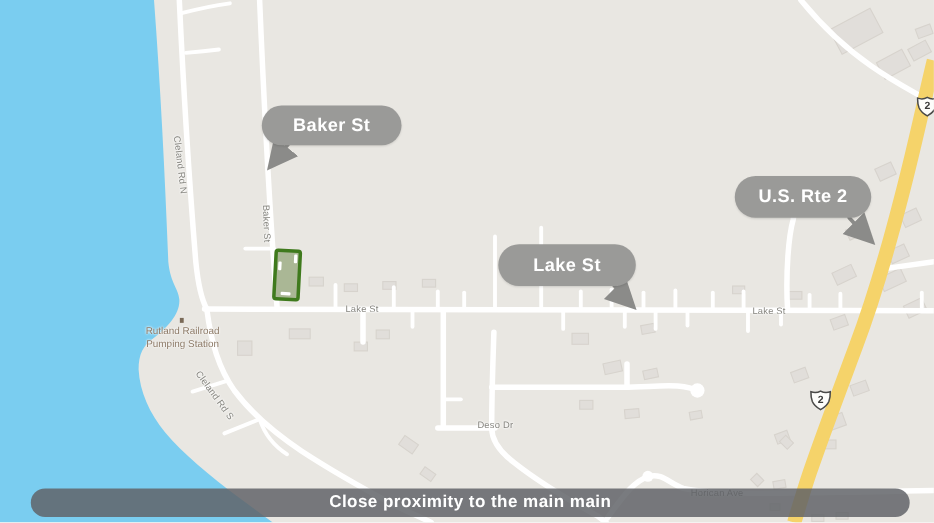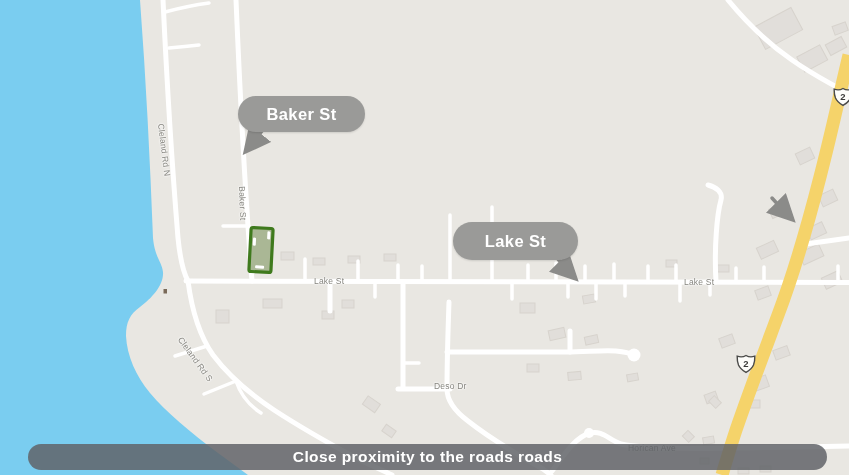--- a/index.html
+++ b/index.html
@@ -171,34 +171,41 @@
   </svg>
 
   <div class="street-label rot" style="left:166px;top:123px;transform:rotate(83deg);">Cleland Rd N</div>
   <div class="street-label rot" style="left:247px;top:186px;transform:rotate(88deg);">Baker St</div>
   <div class="street-label" style="left:314px;top:275.5px;">Lake St</div>
   <div class="street-label" style="left:684px;top:276.5px;">Lake St</div>
   <div class="street-label rot" style="left:184px;top:335px;transform:rotate(54deg);">Cleland Rd S</div>
   <div class="street-label" style="left:434px;top:381px;">Deso Dr</div>
   <div class="street-label" style="left:628px;top:443px;text-align:right;">Horican Ave</div>
 
+  <div class="poi-label">
+    <div>Rutland Railroad</div>
+    <div>Pumping Station</div>
+  </div>
 
   <svg class="shield" style="left:833px;top:87px;" width="20" height="20" viewBox="0 0 20 20">
     <path d="M10,1.5 C12.5,3 16,3.2 18.8,2.2 C18.9,5.5 18.5,8.5 17.5,11 C16,14.5 13.5,16.5 10,18.4 C6.5,16.5 4,14.5 2.5,11 C1.5,8.5 1.1,5.5 1.2,2.2 C4,3.2 7.5,3 10,1.5 Z" fill="#fdfdfa" stroke="#4a4a48" stroke-width="1.4"></path>
     <text x="10" y="12.5" text-anchor="middle">2</text>
   </svg>
   <svg class="shield" style="left:736px;top:354px;" width="20" height="20" viewBox="0 0 20 20">
     <path d="M10,1.5 C12.5,3 16,3.2 18.8,2.2 C18.9,5.5 18.5,8.5 17.5,11 C16,14.5 13.5,16.5 10,18.4 C6.5,16.5 4,14.5 2.5,11 C1.5,8.5 1.1,5.5 1.2,2.2 C4,3.2 7.5,3 10,1.5 Z" fill="#fdfdfa" stroke="#4a4a48" stroke-width="1.4"></path>
     <text x="10" y="12.5" text-anchor="middle">2</text>
   </svg>
 
   <div class="caption-bar">
-    <span>Close proximity to the roads roads</span>
+    <span>Close proximity to the main main</span>
   </div>
 
   <div class="callout baker">
     <span>Baker St</span>
   </div>
   <div class="callout lake">
     <span>Lake St</span>
   </div>
+  <div class="callout rte2">
+    <span>U.S. Rte 2</span>
+  </div>
 
 </div>
 
 </body></html>

